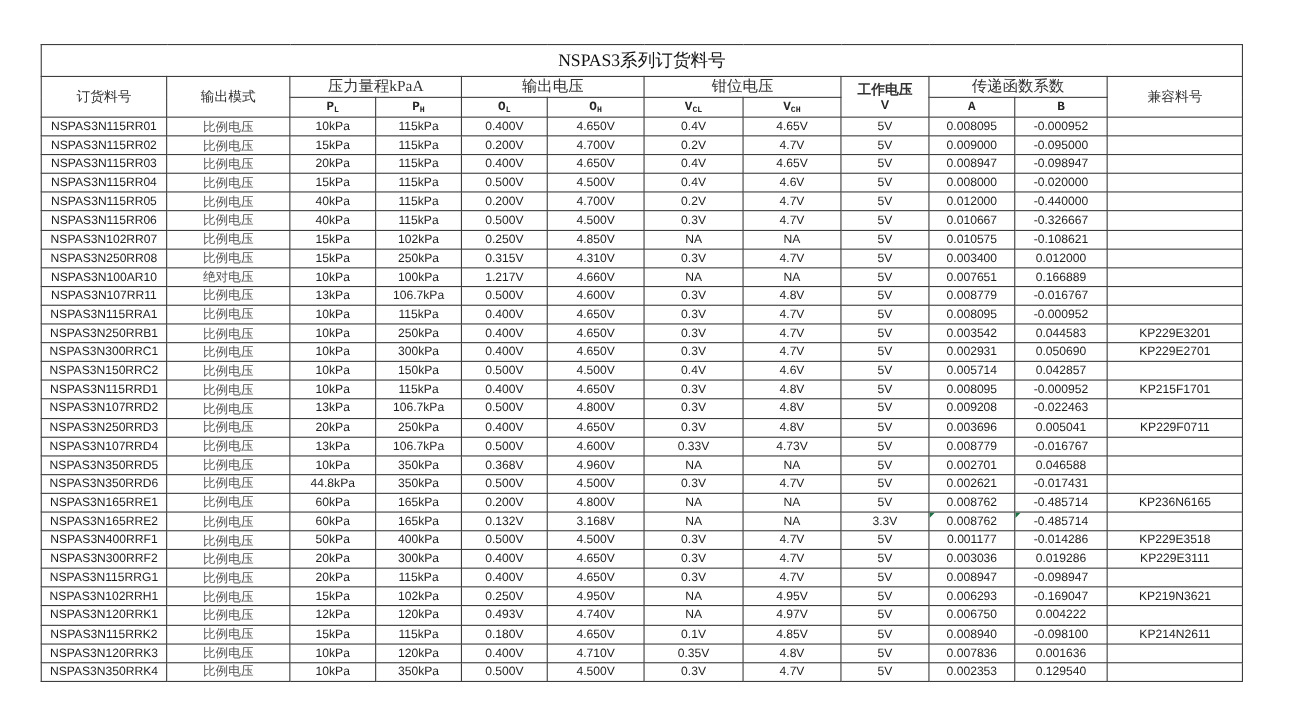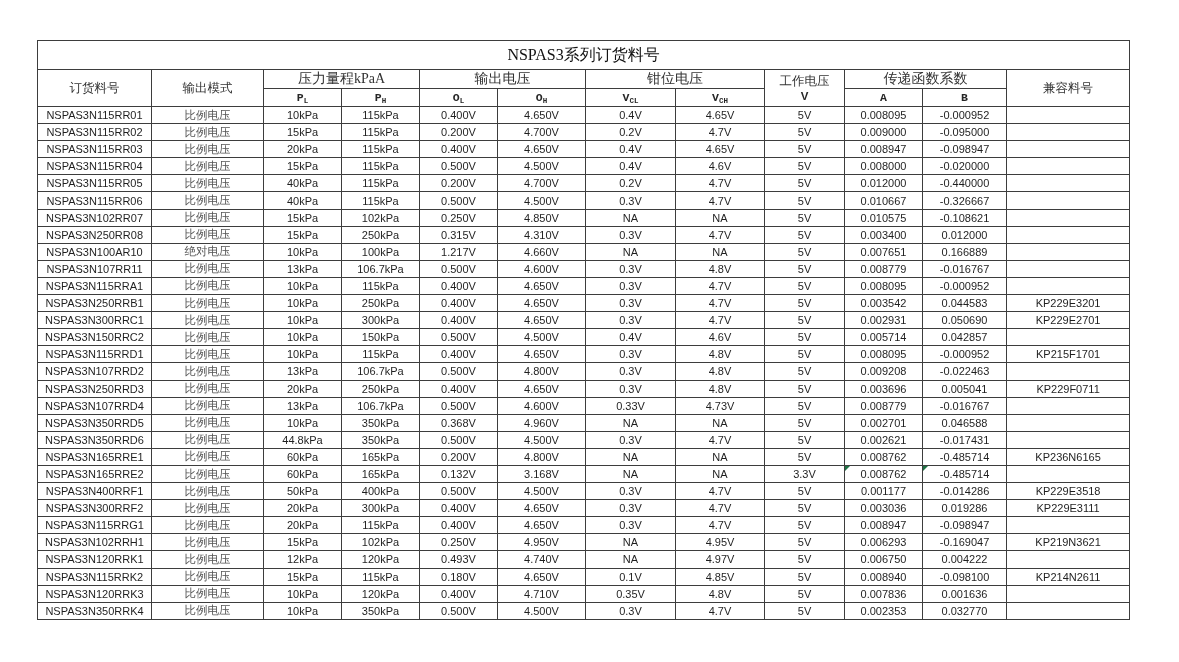--- a/index.html
+++ b/index.html
@@ -29,21 +29,21 @@
     font-family:Liberation Mono, monospace;
   }
   th.merged{
     font-family:"Liberation Serif",serif;
     font-size:12.5px;font-weight:normal;color:#333;
   }
   th.merged .wv2{
     font-family:"Liberation Sans",sans-serif;font-weight:bold;
     font-size:11.5px;color:#262626;line-height:14px;
   }
-  th.merged .wv1{line-height:15px;}
+  th.merged .wv1{line-height:15px;font-weight:bold;}
   sub{font-size:7.5px;vertical-align:-2px;line-height:0;}
   tbody td{
     height:16.1px;font-size:11px;color:#1f1f1f;
     font-family:"Liberation Sans",sans-serif;
   }
   tbody td.cjk{
     font-family:Liberation Serif, serif;
     font-size:11.5px;color:#555;
   }
   tbody td.flagged::before{
@@ -509,18 +509,18 @@
           <td>NSPAS3N350RRK4</td>
           <td class="cjk">比例电压</td>
           <td>10kPa</td>
           <td>350kPa</td>
           <td>0.500V</td>
           <td>4.500V</td>
           <td>0.3V</td>
           <td>4.7V</td>
           <td>5V</td>
           <td>0.002353</td>
-          <td>0.032770</td>
+          <td>0.129540</td>
           <td></td>
         </tr>
       </tbody>
   </table>
 </div>
 
 </body></html>

